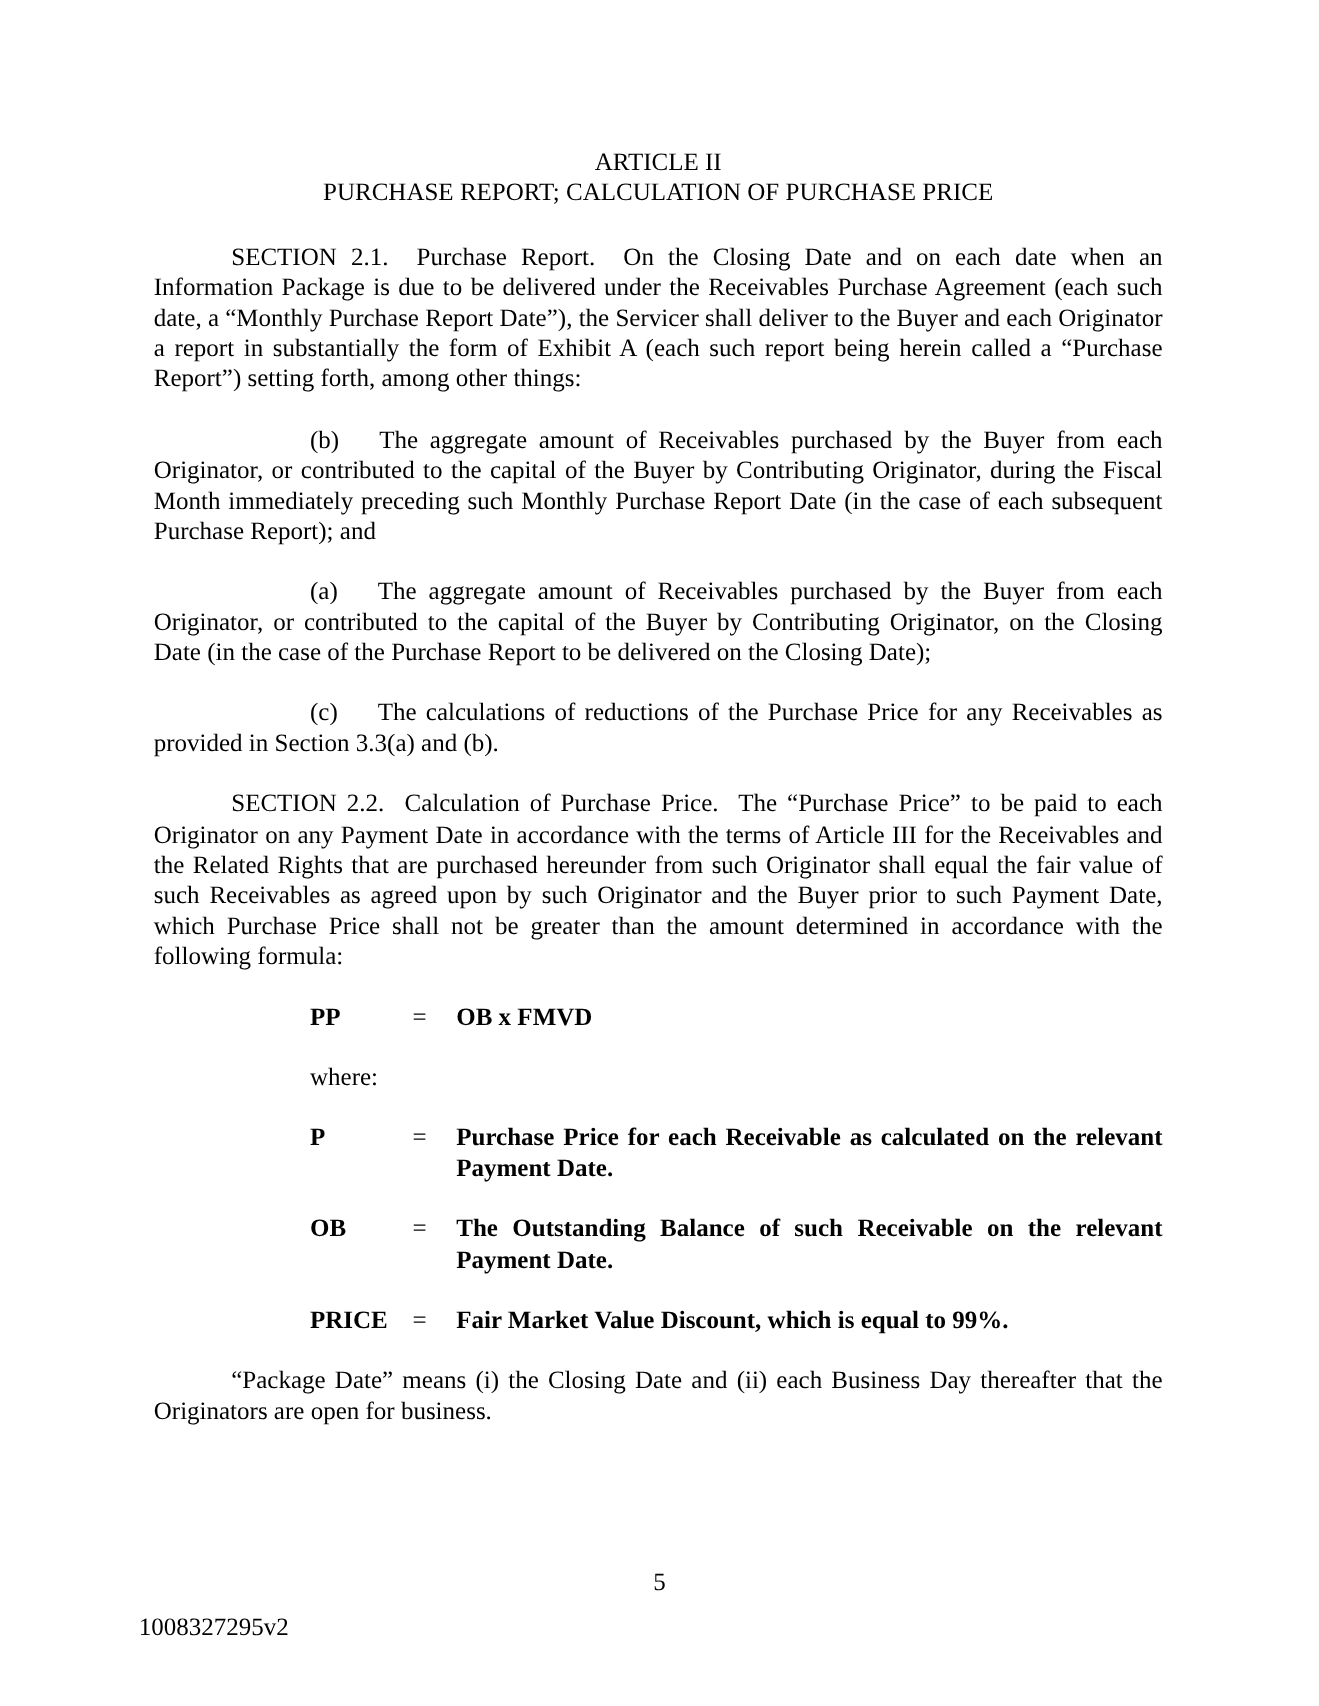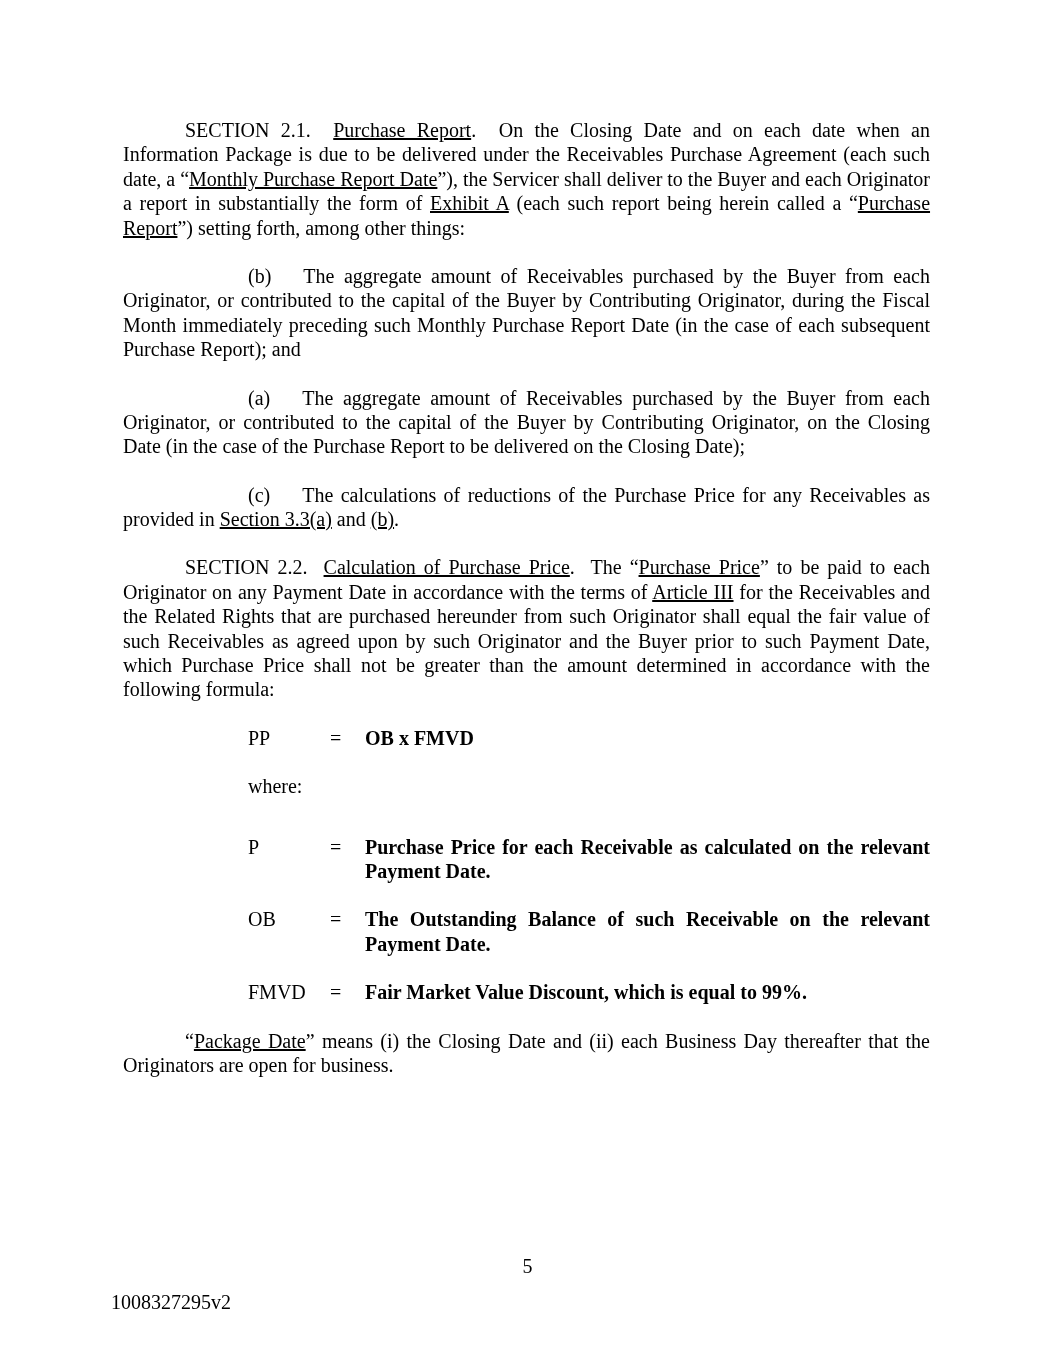--- a/index.html
+++ b/index.html
@@ -20,44 +20,48 @@
     left: 123px;
     right: 125px;
     top: 118px;
   }
   .title-block { text-align: center; margin-bottom: 27px; }
   .para { text-align: justify; margin-bottom: 24px; }
   .indent1 { text-indent: 62px; }
   .indent2 { text-indent: 125px; }
   .formula-block { margin-left: 125px; }
   .frow { display: flex; margin-bottom: 24px; }
-  .frow .term { width: 82px; flex: none; }
+  .frow .term { width: 82px; flex: none; font-weight: bold; }
   .frow .eq   { width: 35px; flex: none; }
   .frow .def  { flex: 1; text-align: justify; font-weight: bold; }
-  .where-line { margin-bottom: 36px; }
-  .u { text-decoration: underline; }
+  .where-line { margin-bottom: 24px; }
+  .u { }
   .tab { display: inline-block; width: 32px; }
   .page-number {
     position: absolute;
     left: 0; right: 0;
     bottom: 87px;
     text-align: center;
   }
   .doc-id {
     position: absolute;
     left: 111px;
     bottom: 51px;
   }
 </style>
 </head>
 <body>
 
 <div class="page">
   <div class="content">
 
+    <div class="title-block">
+      <div>ARTICLE II</div>
+      <div>PURCHASE REPORT; CALCULATION OF PURCHASE PRICE</div>
+    </div>
 
     <p class="para indent1"><span>SECTION 2.1.&nbsp; </span><span class="u">Purchase Report</span><span>.&nbsp; On the Closing Date and on each date when an Information Package is due to be delivered under the Receivables Purchase Agreement (each such date, a “</span><span class="u">Monthly Purchase Report Date</span><span>”), the Servicer shall deliver to the Buyer and each Originator a report in substantially the form of </span><span class="u">Exhibit A</span><span> (each such report being herein called a “</span><span class="u">Purchase Report</span><span>”) setting forth, among other things:</span></p>
 
     <p class="para indent2"><span>(b)</span><span class="tab"></span><span>The aggregate amount of Receivables purchased by the Buyer from each Originator, or contributed to the capital of the Buyer by Contributing Originator, during the Fiscal Month immediately preceding such Monthly Purchase Report Date (in the case of each subsequent Purchase Report); and</span></p>
 
     <p class="para indent2"><span>(a)</span><span class="tab"></span><span>The aggregate amount of Receivables purchased by the Buyer from each Originator, or contributed to the capital of the Buyer by Contributing Originator, on the Closing Date (in the case of the Purchase Report to be delivered on the Closing Date);</span></p>
 
     <p class="para indent2"><span>(c)</span><span class="tab"></span><span>The calculations of reductions of the Purchase Price for any Receivables as provided in </span><span class="u">Section 3.3(a)</span><span> and </span><span class="u">(b)</span><span>.</span></p>
 
     <p class="para indent1"><span>SECTION 2.2.&nbsp; </span><span class="u">Calculation of Purchase Price</span><span>.&nbsp; The “</span><span class="u">Purchase Price</span><span>” to be paid to each Originator on any Payment Date in accordance with the terms of </span><span class="u">Article III</span><span> for the Receivables and the Related Rights that are purchased hereunder from such Originator shall equal the fair value of such Receivables as agreed upon by such Originator and the Buyer prior to such Payment Date, which Purchase Price shall not be greater than the amount determined in accordance with the following formula:</span></p>
@@ -77,21 +81,21 @@
         <span class="def">Purchase Price for each Receivable as calculated on the relevant Payment Date.</span>
       </div>
 
       <div class="frow">
         <span class="term">OB</span>
         <span class="eq">=</span>
         <span class="def">The Outstanding Balance of such Receivable on the relevant Payment Date.</span>
       </div>
 
       <div class="frow">
-        <span class="term">FMVD</span>
+        <span class="term">PRICE</span>
         <span class="eq">=</span>
         <span class="def">Fair Market Value Discount, which is equal to 99%.</span>
       </div>
     </div>
 
     <p class="para indent1"><span>“</span><span class="u">Package Date</span><span>” means (i) the Closing Date and (ii) each Business Day thereafter that the Originators are open for business.</span></p>
 
   </div>
 
   <div class="page-number">5</div>

